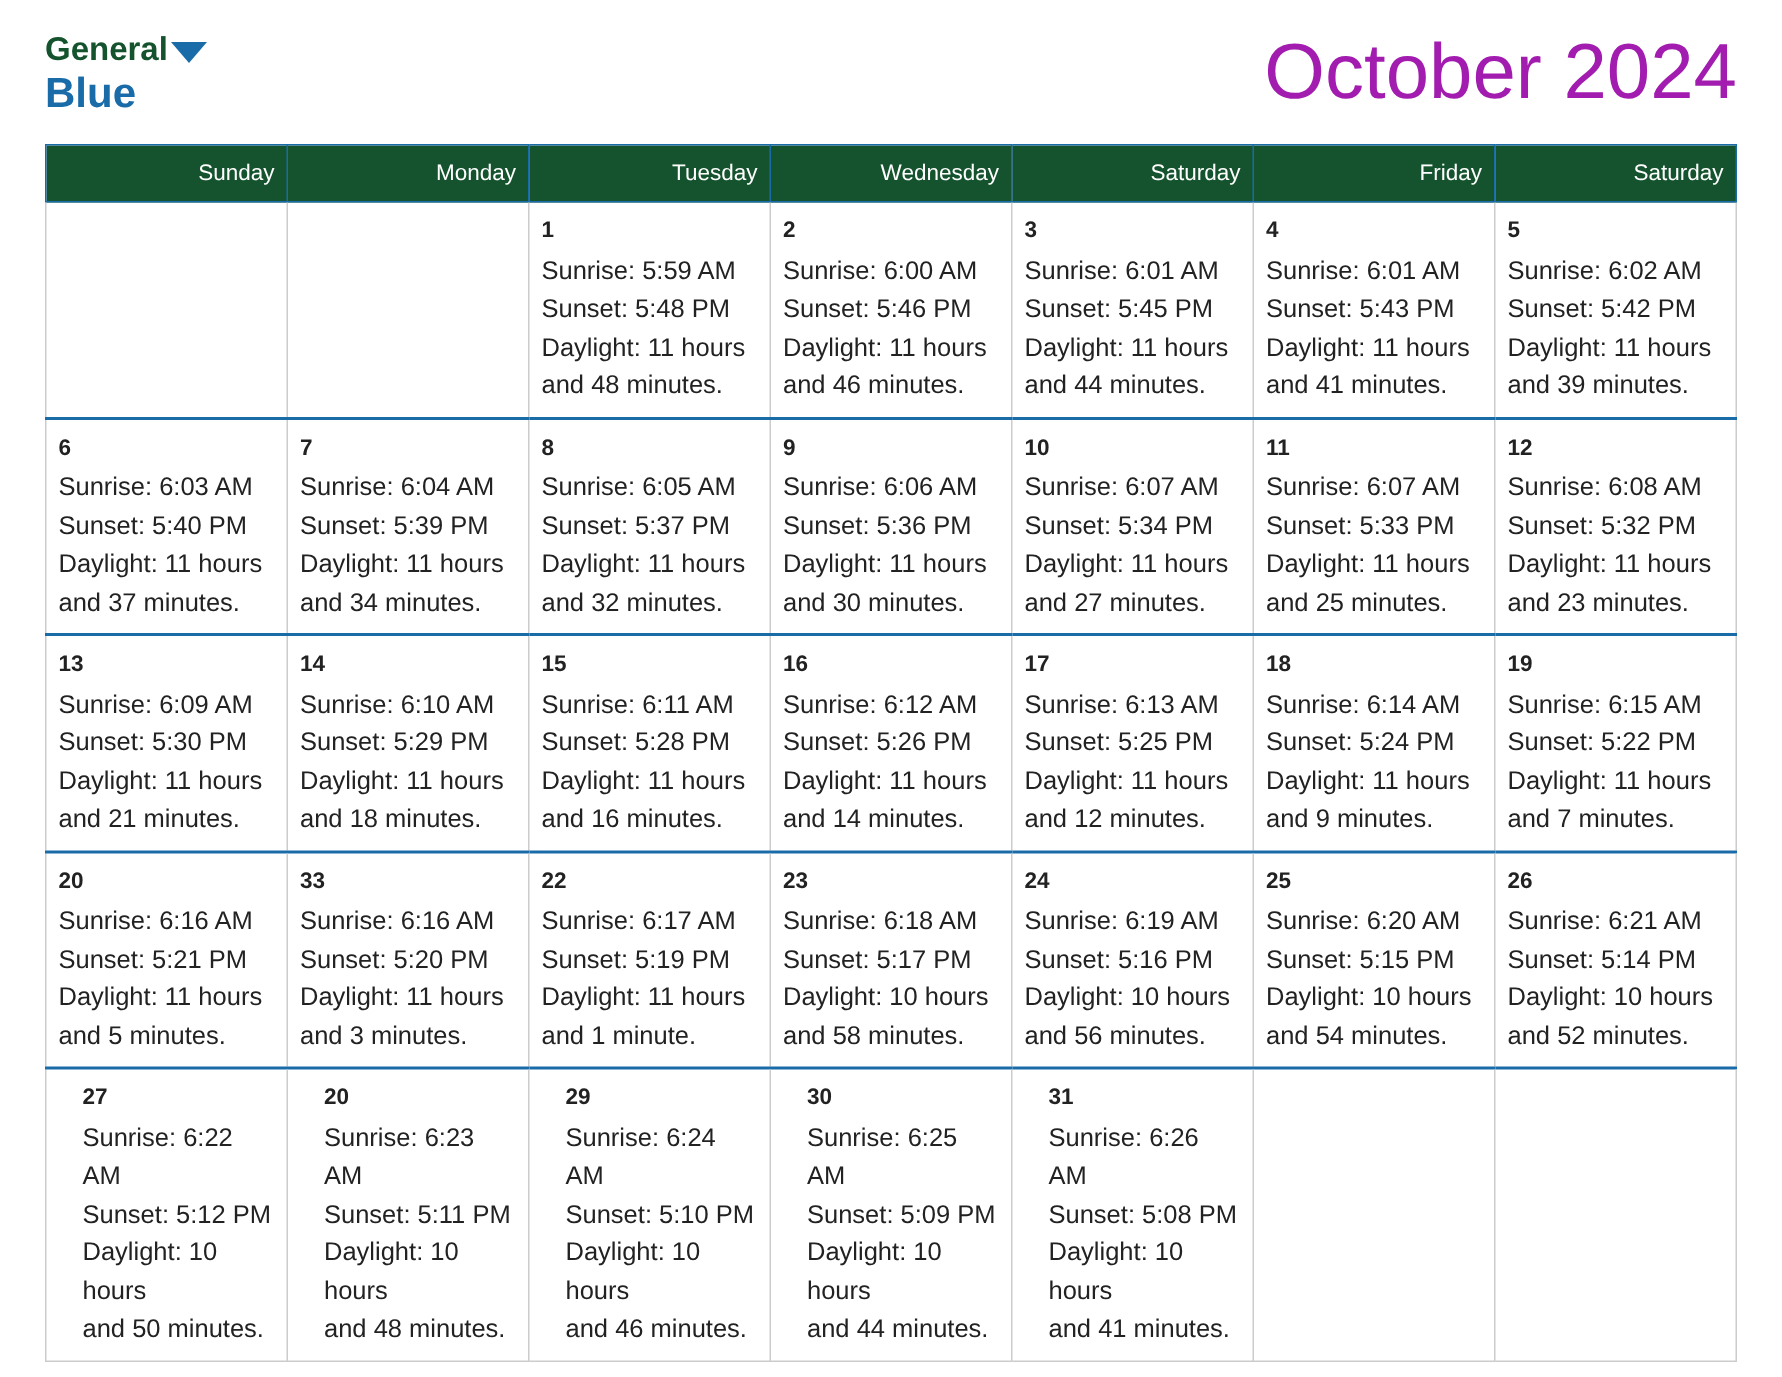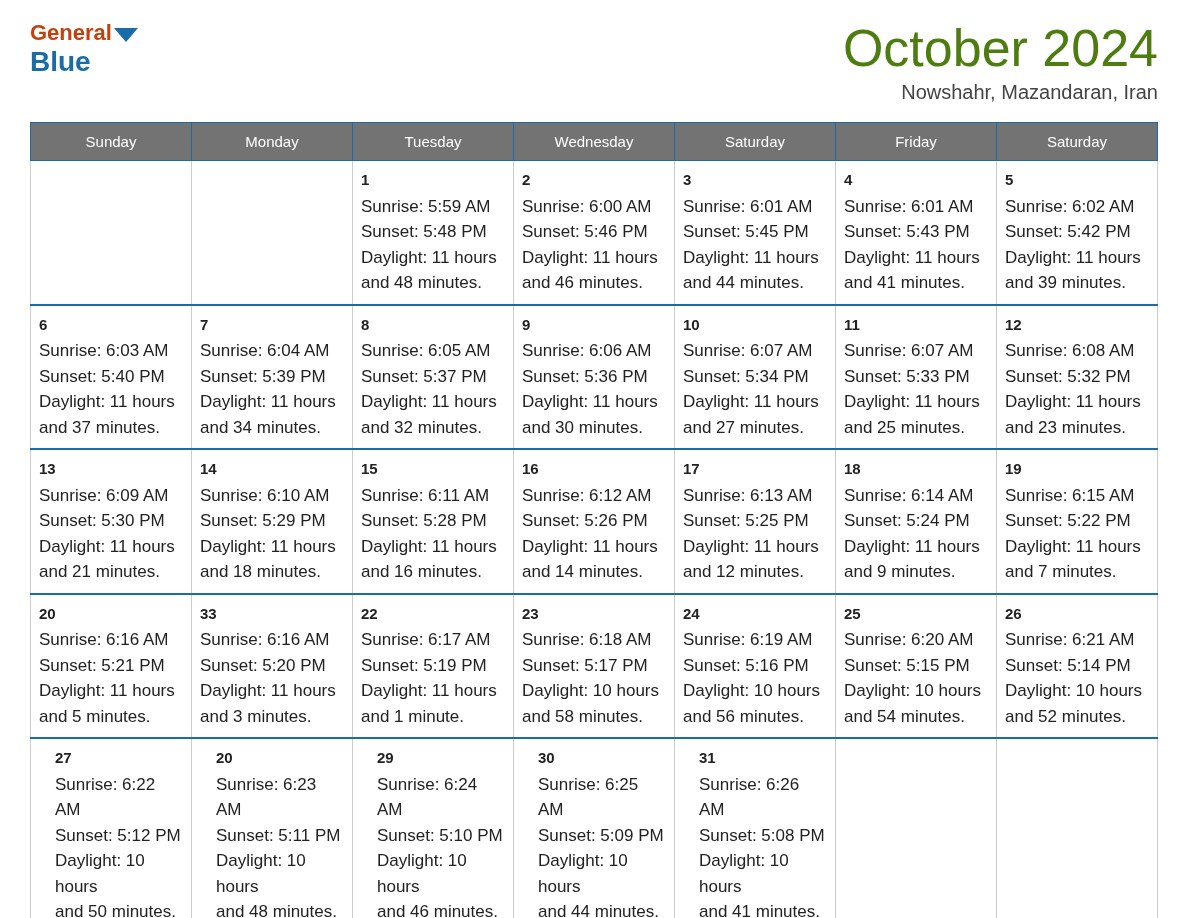--- a/index.html
+++ b/index.html
@@ -17,21 +17,21 @@
       margin-bottom: 18px;
     }
     .logo {
       display: flex;
       align-items: center;
       gap: 0;
     }
     .logo-text-general {
       font-size: 22px;
       font-weight: bold;
-      color: #c2410c;
+      color: #14532d;
     }
     .logo-arrow {
       width: 0;
       height: 0;
       border-left: 12px solid transparent;
       border-right: 12px solid transparent;
       border-top: 14px solid #1a6ca8;
       display: inline-block;
       margin-left: 2px;
       margin-top: 4px;
@@ -48,40 +48,40 @@
     .logo-line1 {
       display: flex;
       align-items: center;
     }
     .title-block {
       text-align: right;
     }
     .month-title {
       font-size: 52px;
       font-weight: normal;
-      color: #4d7c0f;
+      color: #a21caf;
       line-height: 1.1;
     }
     .location {
       font-size: 20px;
       color: #444;
       margin-top: 4px;
     }
     table {
       width: 100%;
       border-collapse: collapse;
       table-layout: fixed;
     }
     th {
-      background-color: #737373;
+      background-color: #14532d;
       color: #fff;
       font-size: 15px;
       font-weight: normal;
       padding: 10px 8px;
-      text-align: center;
+      text-align: right;
       border: 1px solid #1a6ca8;
     }
     td {
       vertical-align: top;
       padding: 8px 8px;
       border: 1px solid #ccc;
       height: 110px;
       font-size: 12.5px;
       color: #222;
       line-height: 1.5;
@@ -113,21 +113,20 @@
     <div class="logo-block">
       <div class="logo-line1">
         <span class="logo-text-general">General</span>
         <span class="logo-arrow"></span>
       </div>
       <span class="logo-blue">Blue</span>
     </div>
   </div>
   <div class="title-block">
     <div class="month-title">October 2024</div>
-    <div class="location">Nowshahr, Mazandaran, Iran</div>
   </div>
 </div>
 
 <table>
   <thead>
     <tr>
     <th>Sunday</th>
         <th>Monday</th>
         <th>Tuesday</th>
         <th>Wednesday</th>

